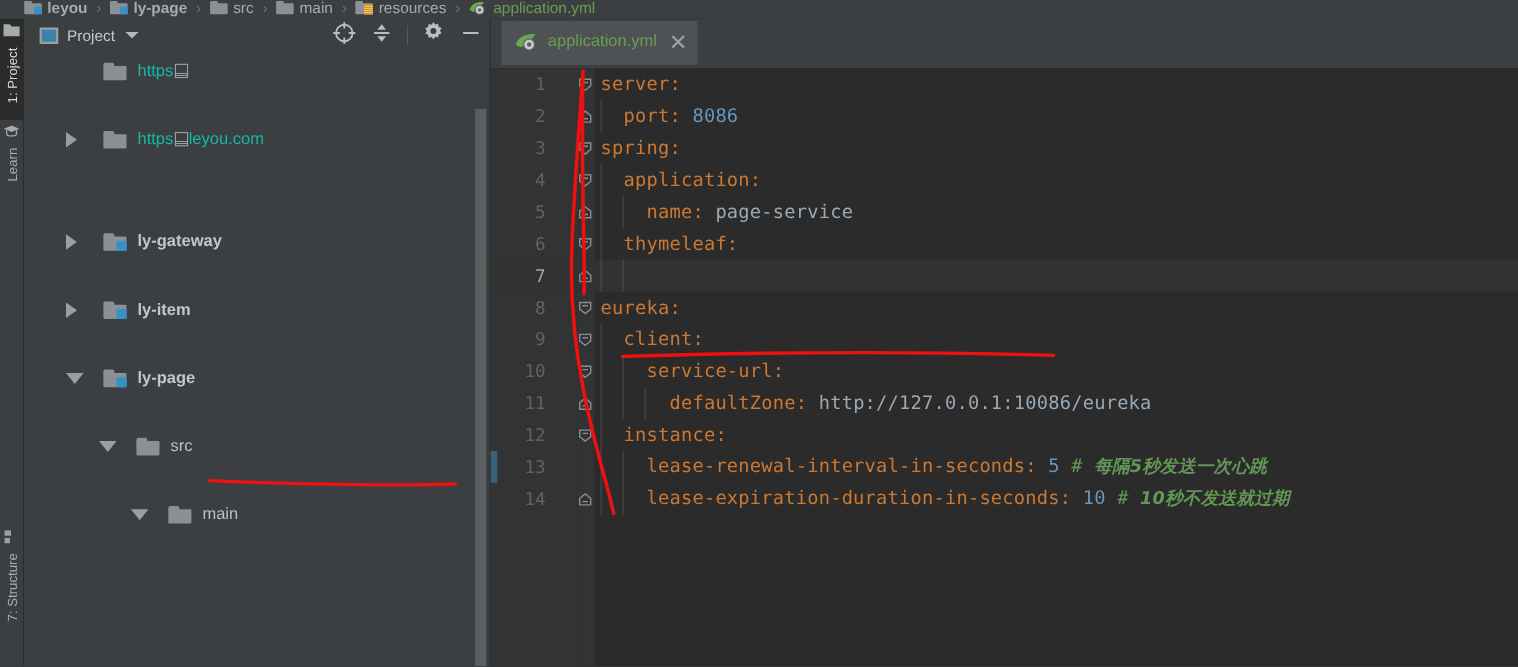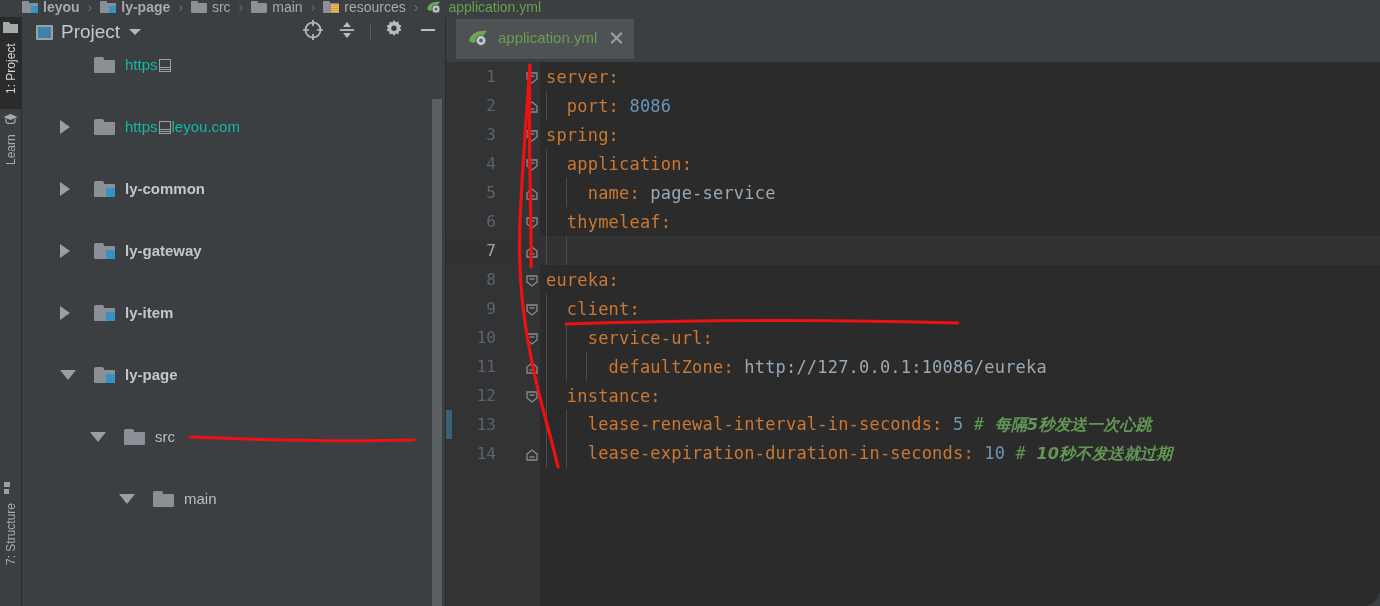--- a/index.html
+++ b/index.html
@@ -5,21 +5,20 @@
   html, body {
     margin: 0; padding: 0;
     background: #3c3f41;
   }
   #app {
     position: relative;
     width: 1380px; height: 606px;
     overflow: hidden;
     font-family: "Liberation Sans", sans-serif;
     background: #3c3f41;
-    border-radius: 17px;
     -webkit-font-smoothing: antialiased;
   }
 
   
   .breadcrumb-bar {
     position: absolute; left: 0; top: 0; width: 1380px; height: 17px;
     background: #3c3f41;
     display: flex; align-items: flex-end;
     overflow: hidden;
     padding-left: 22px;
@@ -95,21 +94,21 @@
   .pp-header {
     position: absolute; left: 0; top: 0; width: 423px; height: 30px;
     display: flex; align-items: center;
     padding: 0 6px 0 14px; box-sizing: border-box;
   }
   .pp-title-icon {
     width: 17px; height: 15px; border: 2px solid #9aa0a4;
     background: #3d83a8; box-sizing: border-box; border-radius: 1px;
     margin-right: 8px;
   }
-  .pp-title { font-size: 19px; color: #c5c8c9; }
+  .pp-title { font-size: 14px; color: #c5c8c9; }
   .pp-caret {
     width: 0; height: 0; margin-left: 9px;
     border-left: 6px solid transparent; border-right: 6px solid transparent;
     border-top: 6px solid #b4b8ba;
   }
   .pp-tools { margin-left: auto; display: flex; align-items: center; gap: 12px; }
   .pp-divider { width: 1px; height: 18px; background: #555a5c; }
 
   .tree {
     position: absolute; left: 6px; top: 32px; width: 417px; height: 557px;
@@ -384,29 +383,20 @@
 
       <div class="node" style="top:31px">
         <span class="arrow" style="left:32px"></span>
         <span class="folder" style="position:absolute;left:66px">
             <span class="f-tab"></span>
             <span class="f-body"></span>
           </span>
         <span class="nlabel dim" style="position:absolute;left:97px"><span>https</span><span class="tofu"></span><span>leyou.com</span></span>
       </div>
 
-      <div class="node" style="top:62px">
-        <span class="arrow" style="left:32px"></span>
-        <span class="folder" style="position:absolute;left:66px">
-            <span class="f-tab"></span>
-            <span class="f-body"></span>
-            <span class="badge-blue"></span>
-          </span>
-        <span class="nlabel bold" style="position:absolute;left:97px">ly-common</span>
-      </div>
 
       <div class="node" style="top:93px">
         <span class="arrow" style="left:32px"></span>
         <span class="folder" style="position:absolute;left:66px">
             <span class="f-tab"></span>
             <span class="f-body"></span>
             <span class="badge-blue"></span>
           </span>
         <span class="nlabel bold" style="position:absolute;left:97px">ly-gateway</span>
       </div>

